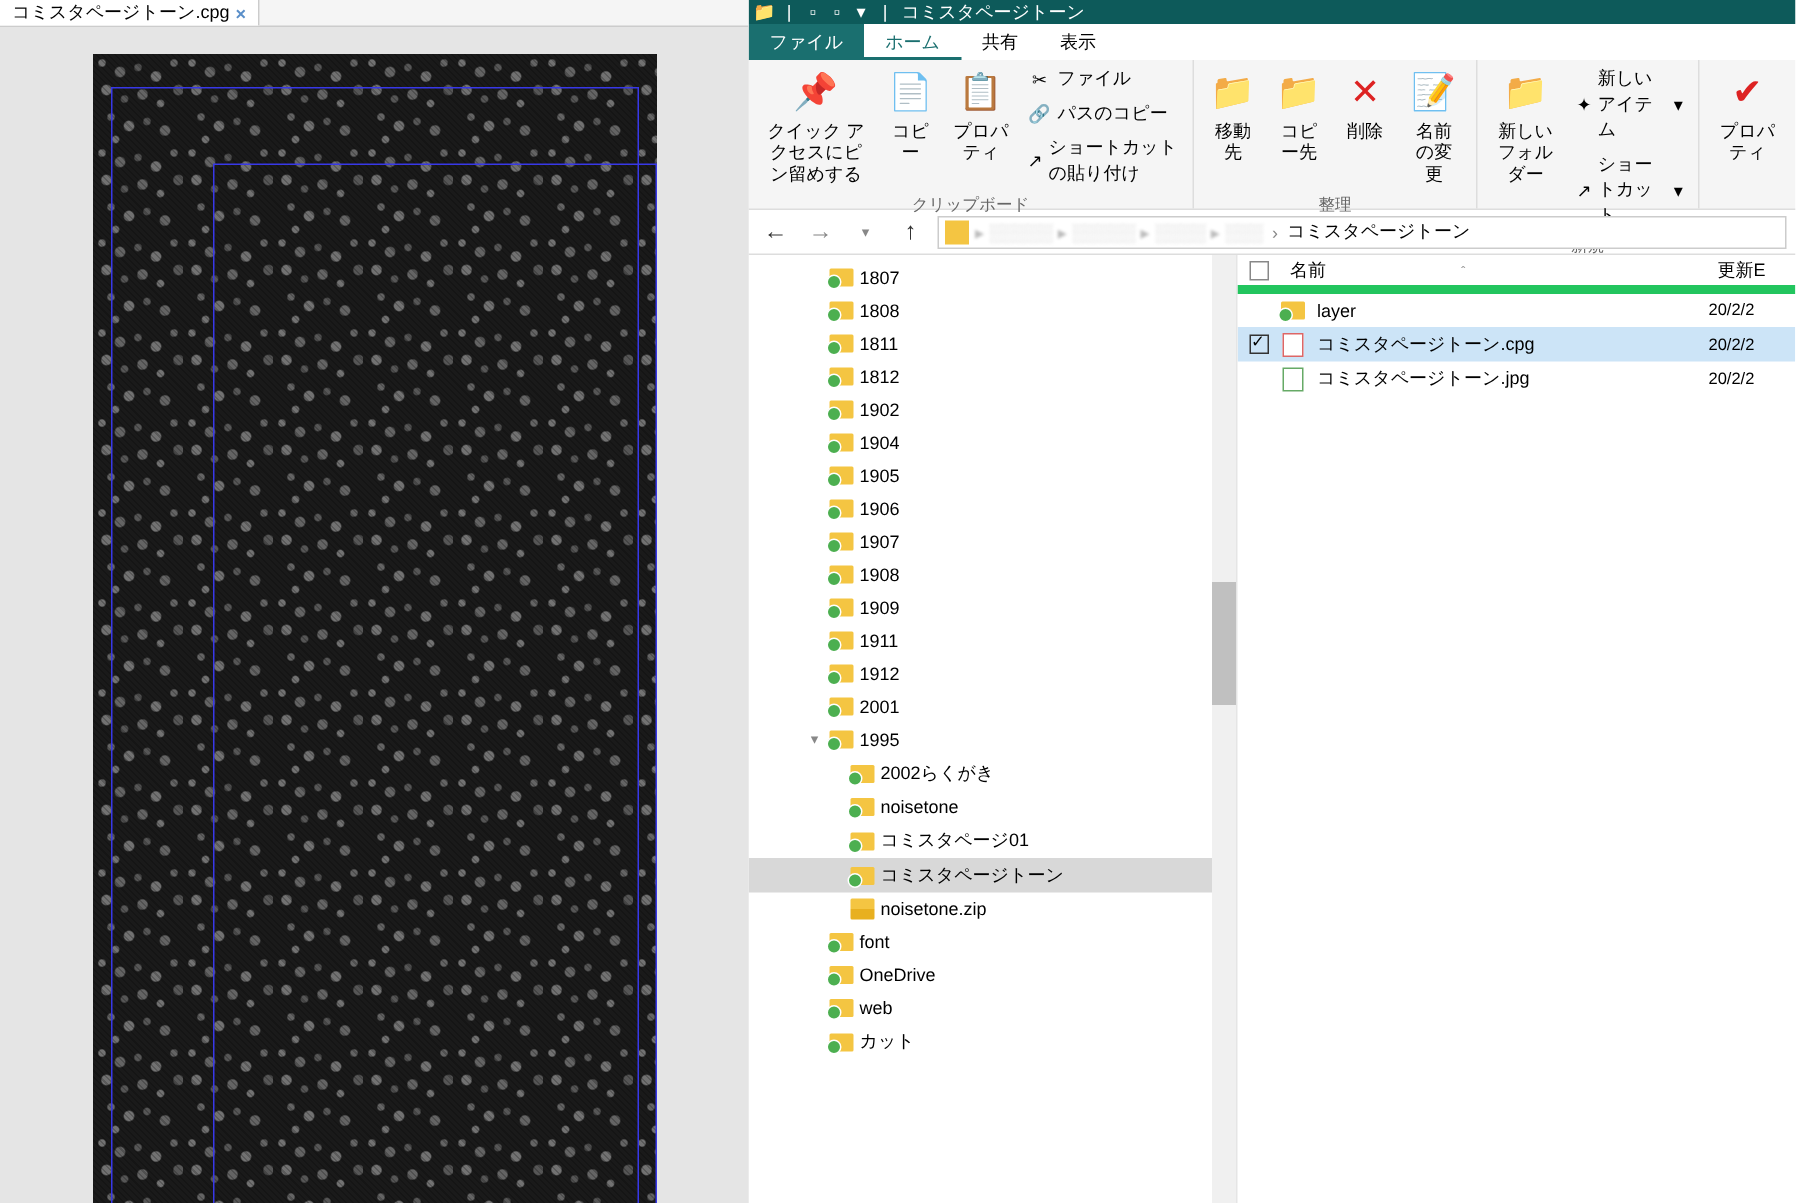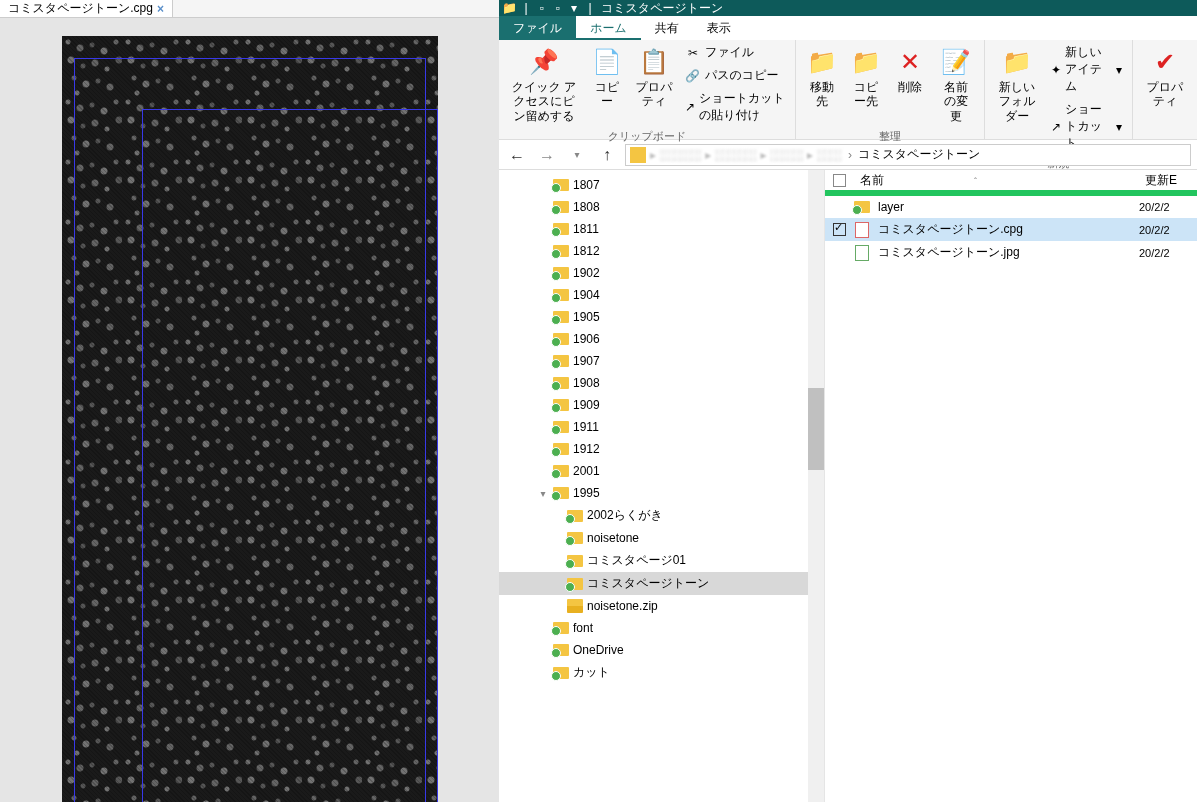--- a/index.html
+++ b/index.html
@@ -409,20 +409,28 @@
             <span class="folder-icon sync"></span>
           </span>
           <span>OneDrive</span>
         </div>
         <div class="tree-item">
           <span class="tree-indent" style="width: 28px;"></span>
           <span class="tree-chevron"></span>
           <span class="tree-ico">
             <span class="folder-icon sync"></span>
           </span>
+          <span>web</span>
+        </div>
+        <div class="tree-item">
+          <span class="tree-indent" style="width: 28px;"></span>
+          <span class="tree-chevron"></span>
+          <span class="tree-ico">
+            <span class="folder-icon sync"></span>
+          </span>
           <span>カット</span>
         </div>
         <div class="tree-scrollbar">
           <div class="tree-scrollbar-thumb"></div>
         </div>
     </div>
     <div class="list-pane">
       <div class="list-header">
         <span class="chkbox"></span>
         <span class="col name"><span>名前</span><span class="sort-ind">ˆ</span></span>

